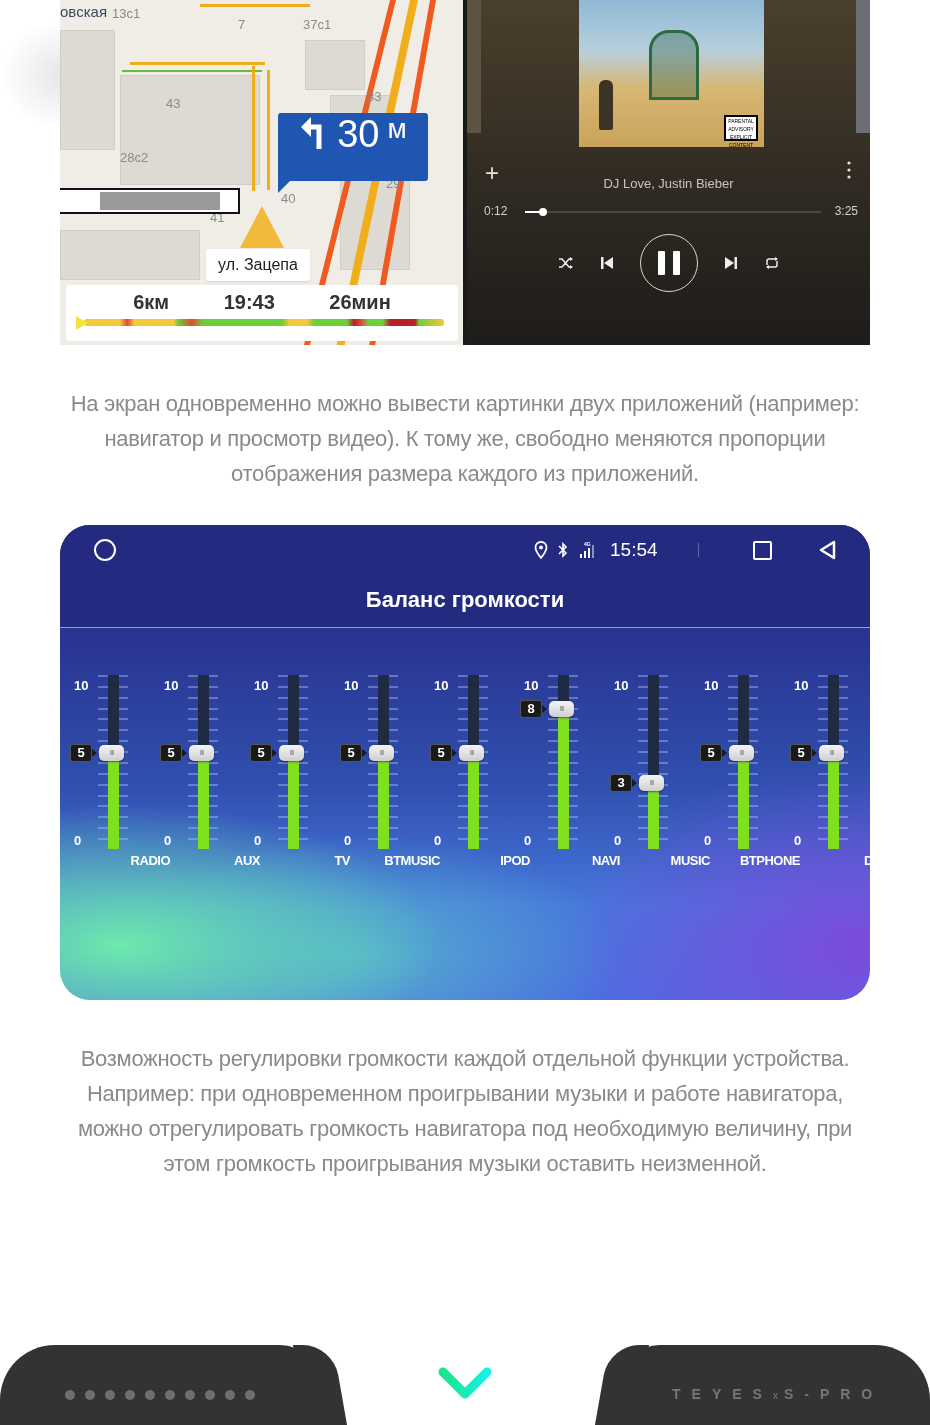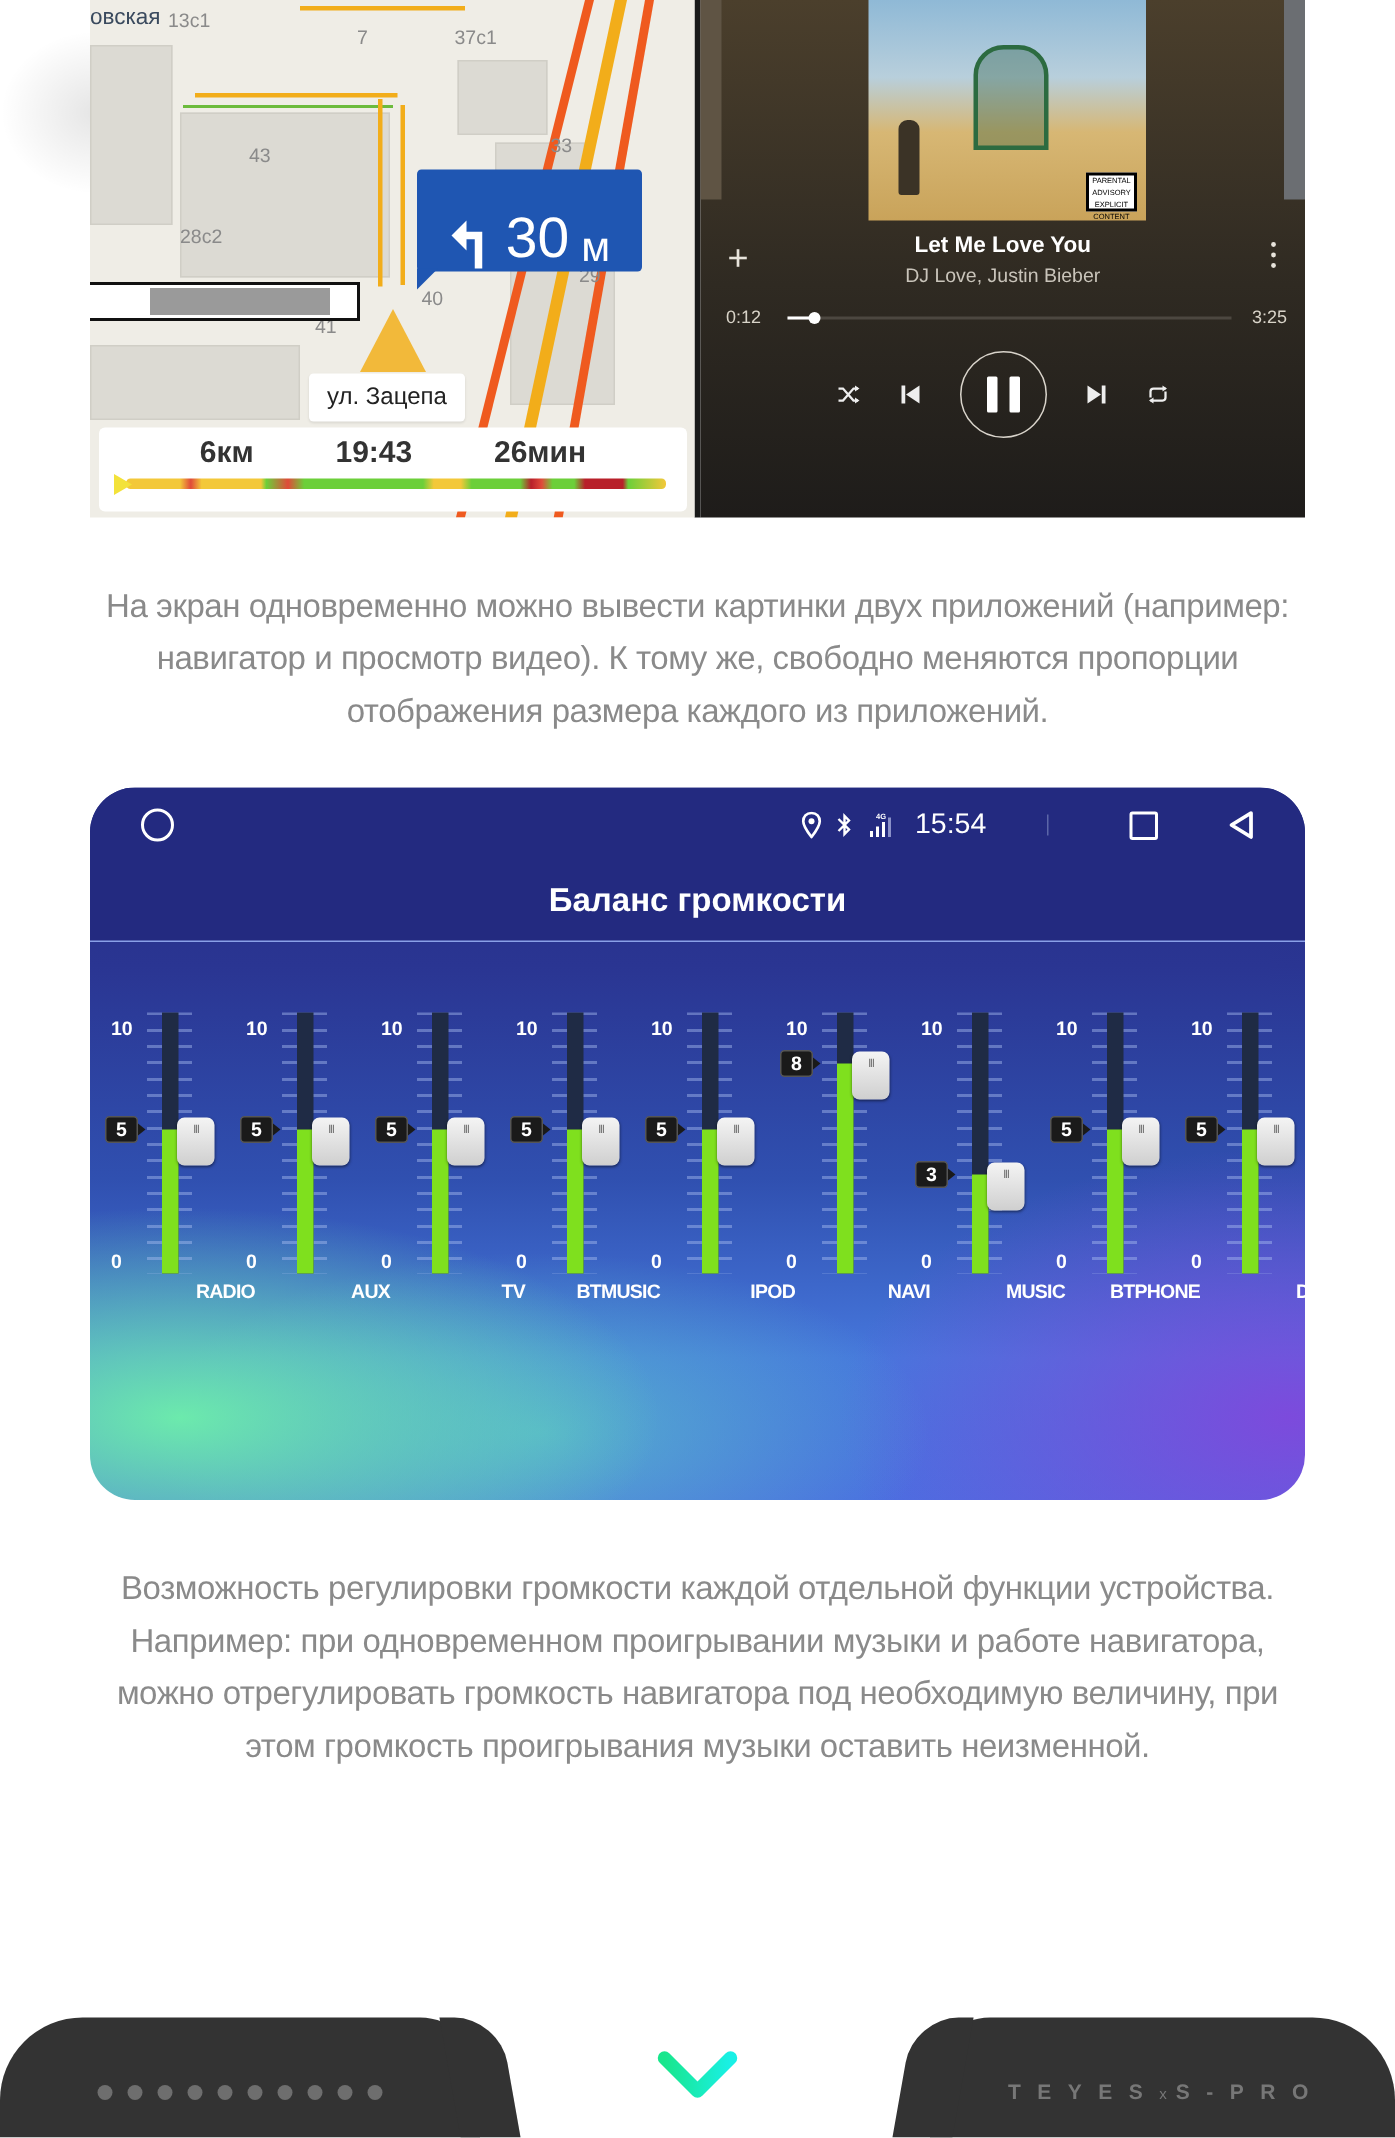--- a/index.html
+++ b/index.html
@@ -12,21 +12,21 @@
     background: radial-gradient(ellipse at 80% 50%, rgba(0,0,0,0.10), rgba(0,0,0,0) 70%); }
 
   .map { position: relative; width: 403px; height: 345px; background: #efede6; overflow: hidden; }
   .map .bld { position: absolute; background: #dcdad3; border: 1px solid #d0cec6; }
   .map .road-o { position: absolute; background: #f2ad1a; }
   .map .road-r { position: absolute; background: #ef5a1f; }
   .map .road-g { position: absolute; background: #6cbb3c; }
   .map .lbl { position: absolute; font-size: 13px; color: #8a8a8a; }
   .map .street-top { position: absolute; left: 0; top: 3px; font-size: 15px; color: #3a4a5e; }
   .turn-box { position: absolute; left: 218px; top: 113px; width: 150px; height: 68px;
-    background: #1f56b2; border-radius: 3px; color: #fff; display: flex; align-items: flex-end; justify-content: center; gap: 8px; }
+    background: #1f56b2; border-radius: 3px; color: #fff; display: flex; align-items: flex-start; justify-content: center; gap: 8px; }
   .turn-box::after { content: ""; position: absolute; left: 0; bottom: -12px; border-left: 14px solid #1f56b2; border-bottom: 14px solid transparent; }
   .turn-dist { font-size: 38px; }
   .turn-unit { font-size: 28px; }
   .route-white { position: absolute; left: 0; top: 188px; width: 180px; height: 26px; background: #fff; border: 2px solid #111; border-left: none; }
   .route-grey { position: absolute; left: 40px; top: 192px; width: 120px; height: 18px; background: #9a9a9a; }
   .arrow-cursor { position: absolute; left: 180px; top: 206px; width: 0; height: 0;
     border-left: 22px solid transparent; border-right: 22px solid transparent; border-bottom: 42px solid #f2b93a; }
   .street-pill { position: absolute; left: 146px; top: 249px; height: 32px; padding: 0 12px; background: #fff;
     border-radius: 3px; font-size: 16px; color: #222; display: flex; align-items: center; box-shadow: 0 1px 2px rgba(0,0,0,0.1); }
   .eta-bar { position: absolute; left: 6px; top: 285px; width: 392px; height: 56px; background: #fff; border-radius: 4px; }
@@ -82,21 +82,21 @@
   .vol-title { position: absolute; left: 0; width: 100%; top: 62px; text-align: center; color: #fff; font-size: 22px; font-weight: bold; }
 
   .channels { position: absolute; left: 0; top: 150px; width: 810px; height: 200px; }
   .ch { position: absolute; top: 0; width: 90px; height: 200px; }
   .ch .max, .ch .min { position: absolute; left: 14px; font-size: 13px; font-weight: bold; color: #fff; }
   .ch .max { top: 3px; } .ch .min { top: 158px; }
   .ch .ticks { position: absolute; left: 38px; top: 0; width: 30px; height: 174px;
     background: repeating-linear-gradient(180deg, rgba(170,190,240,0.8) 0 2px, transparent 2px 10.875px); opacity: 0.55; }
   .ch .track { position: absolute; left: 48px; top: 0; width: 11px; height: 174px; background: #1f2b45; }
   .ch .fill { position: absolute; left: 48px; bottom: 26px; width: 11px; background: #7fe01e; }
-  .ch .knob { position: absolute; left: 58px; width: 25px; height: 32px; border-radius: 5px;
+  .ch .knob { position: absolute; left: 39px; width: 25px; height: 16px; border-radius: 5px;
     background: linear-gradient(180deg, #f4f4f4 0%, #cfcfcf 100%); box-shadow: 0 1px 2px rgba(0,0,0,0.5); font-size: 8px; color: #777; text-align: center; line-height: 16px; letter-spacing: -1px; }
   .ch .val { position: absolute; left: 10px; width: 22px; height: 18px; border-radius: 3px; background: #1a1a1a; border: 1px solid #555; color: #fff; font-size: 13px; font-weight: bold; text-align: center; line-height: 16px; }
   .ch .val::after { content: ""; position: absolute; right: -6px; top: 4px; border-top: 4px solid transparent; border-bottom: 4px solid transparent; border-left: 5px solid #1a1a1a; }
   .ch .name { position: absolute; top: 178px; left: -10px; width: 120px; text-align: right; color: #fff; font-size: 13px; font-weight: bold; letter-spacing: -0.5px; }
 
   
   .foot-left { position: absolute; left: 0; top: 1345px; width: 320px; height: 80px; background: #333; border-radius: 55px 40px 0 0; }
   .foot-left::after { content: ""; position: absolute; right: -20px; top: 0; width: 40px; height: 80px; background: #333; border-radius: 0 30px 0 0; transform: skewX(10deg); }
   .dots { position: absolute; left: 65px; top: 1390px; display: flex; gap: 10px; }
   .dots span { width: 10px; height: 10px; border-radius: 50%; background: #6e6e6e; }
@@ -170,21 +170,20 @@
 
   <div class="player">
     <div class="side-thumb-l"></div>
     <div class="side-thumb-r"></div>
     <div class="album">
       <div class="kiosk"></div>
       <div class="man"></div>
       <div class="advisory">PARENTAL ADVISORY EXPLICIT CONTENT</div>
     </div>
     <div class="add-btn">+</div>
-    <div class="track-title">Let Me Love You</div>
     <div class="track-artist">DJ Love, Justin Bieber</div>
     <div class="more-btn">
       <svg width="6" height="20" viewBox="0 0 6 20">
         <circle cx="3" cy="3" r="1.6" fill="#e8e4dc"></circle>
           <circle cx="3" cy="10" r="1.6" fill="#e8e4dc"></circle>
           <circle cx="3" cy="17" r="1.6" fill="#e8e4dc"></circle>
       </svg>
     </div>
     <span class="time-cur">0:12</span>
     <div class="seek">

